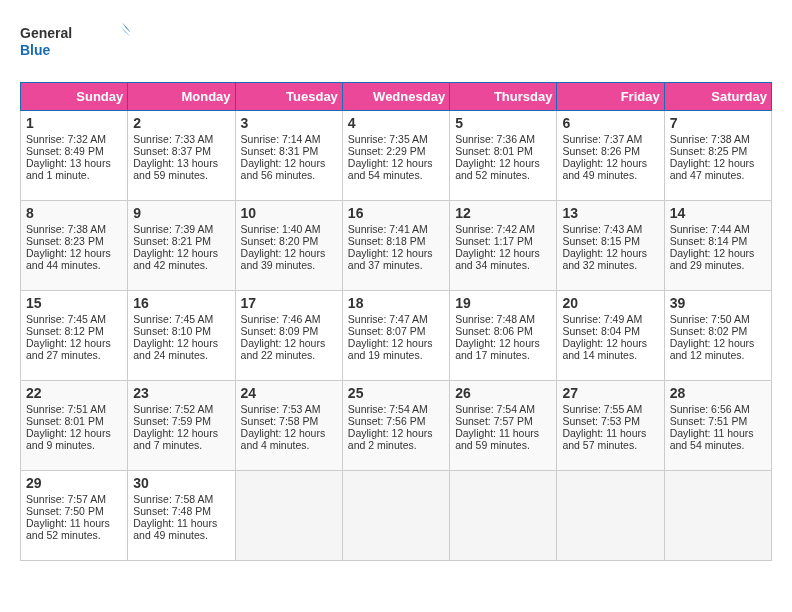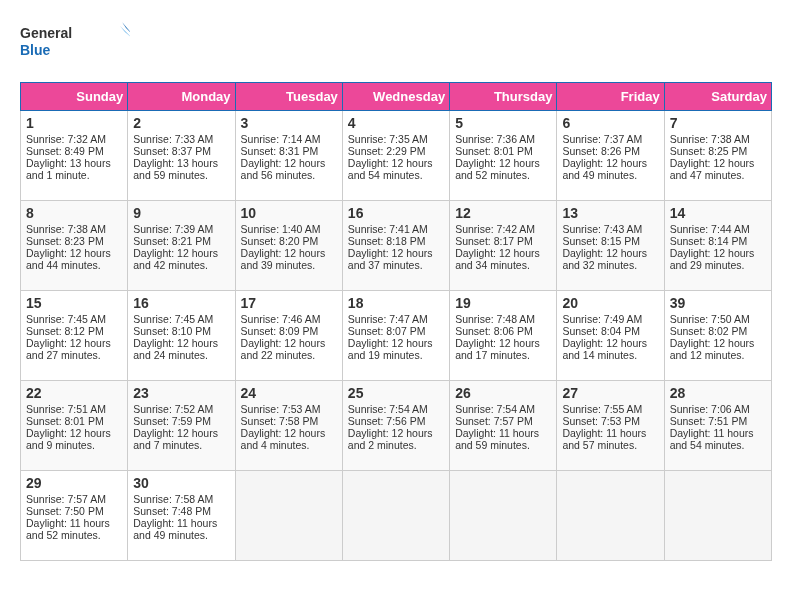--- a/index.html
+++ b/index.html
@@ -107,41 +107,41 @@
         <td><span class="day-num">4</span><span>Sunrise: 7:35 AM</span><br><span>Sunset: 2:29 PM</span><br><span>Daylight: 12 hours and 54 minutes.</span></td>
         <td><span class="day-num">5</span><span>Sunrise: 7:36 AM</span><br><span>Sunset: 8:01 PM</span><br><span>Daylight: 12 hours and 52 minutes.</span></td>
         <td><span class="day-num">6</span><span>Sunrise: 7:37 AM</span><br><span>Sunset: 8:26 PM</span><br><span>Daylight: 12 hours and 49 minutes.</span></td>
         <td><span class="day-num">7</span><span>Sunrise: 7:38 AM</span><br><span>Sunset: 8:25 PM</span><br><span>Daylight: 12 hours and 47 minutes.</span></td>
       </tr>
       <tr>
         <td><span class="day-num">8</span><span>Sunrise: 7:38 AM</span><br><span>Sunset: 8:23 PM</span><br><span>Daylight: 12 hours and 44 minutes.</span></td>
         <td><span class="day-num">9</span><span>Sunrise: 7:39 AM</span><br><span>Sunset: 8:21 PM</span><br><span>Daylight: 12 hours and 42 minutes.</span></td>
         <td><span class="day-num">10</span><span>Sunrise: 1:40 AM</span><br><span>Sunset: 8:20 PM</span><br><span>Daylight: 12 hours and 39 minutes.</span></td>
         <td><span class="day-num">16</span><span>Sunrise: 7:41 AM</span><br><span>Sunset: 8:18 PM</span><br><span>Daylight: 12 hours and 37 minutes.</span></td>
-        <td><span class="day-num">12</span><span>Sunrise: 7:42 AM</span><br><span>Sunset: 8:17 PM</span><br><span>Daylight: 12 hours and 34 minutes.</span></td>
+        <td><span class="day-num">12</span><span>Sunrise: 7:42 AM</span><br><span>Sunset: 1:17 PM</span><br><span>Daylight: 12 hours and 34 minutes.</span></td>
         <td><span class="day-num">13</span><span>Sunrise: 7:43 AM</span><br><span>Sunset: 8:15 PM</span><br><span>Daylight: 12 hours and 32 minutes.</span></td>
         <td><span class="day-num">14</span><span>Sunrise: 7:44 AM</span><br><span>Sunset: 8:14 PM</span><br><span>Daylight: 12 hours and 29 minutes.</span></td>
       </tr>
       <tr>
         <td><span class="day-num">15</span><span>Sunrise: 7:45 AM</span><br><span>Sunset: 8:12 PM</span><br><span>Daylight: 12 hours and 27 minutes.</span></td>
         <td><span class="day-num">16</span><span>Sunrise: 7:45 AM</span><br><span>Sunset: 8:10 PM</span><br><span>Daylight: 12 hours and 24 minutes.</span></td>
         <td><span class="day-num">17</span><span>Sunrise: 7:46 AM</span><br><span>Sunset: 8:09 PM</span><br><span>Daylight: 12 hours and 22 minutes.</span></td>
         <td><span class="day-num">18</span><span>Sunrise: 7:47 AM</span><br><span>Sunset: 8:07 PM</span><br><span>Daylight: 12 hours and 19 minutes.</span></td>
         <td><span class="day-num">19</span><span>Sunrise: 7:48 AM</span><br><span>Sunset: 8:06 PM</span><br><span>Daylight: 12 hours and 17 minutes.</span></td>
         <td><span class="day-num">20</span><span>Sunrise: 7:49 AM</span><br><span>Sunset: 8:04 PM</span><br><span>Daylight: 12 hours and 14 minutes.</span></td>
         <td><span class="day-num">39</span><span>Sunrise: 7:50 AM</span><br><span>Sunset: 8:02 PM</span><br><span>Daylight: 12 hours and 12 minutes.</span></td>
       </tr>
       <tr>
         <td><span class="day-num">22</span><span>Sunrise: 7:51 AM</span><br><span>Sunset: 8:01 PM</span><br><span>Daylight: 12 hours and 9 minutes.</span></td>
         <td><span class="day-num">23</span><span>Sunrise: 7:52 AM</span><br><span>Sunset: 7:59 PM</span><br><span>Daylight: 12 hours and 7 minutes.</span></td>
         <td><span class="day-num">24</span><span>Sunrise: 7:53 AM</span><br><span>Sunset: 7:58 PM</span><br><span>Daylight: 12 hours and 4 minutes.</span></td>
         <td><span class="day-num">25</span><span>Sunrise: 7:54 AM</span><br><span>Sunset: 7:56 PM</span><br><span>Daylight: 12 hours and 2 minutes.</span></td>
         <td><span class="day-num">26</span><span>Sunrise: 7:54 AM</span><br><span>Sunset: 7:57 PM</span><br><span>Daylight: 11 hours and 59 minutes.</span></td>
         <td><span class="day-num">27</span><span>Sunrise: 7:55 AM</span><br><span>Sunset: 7:53 PM</span><br><span>Daylight: 11 hours and 57 minutes.</span></td>
-        <td><span class="day-num">28</span><span>Sunrise: 7:06 AM</span><br><span>Sunset: 7:51 PM</span><br><span>Daylight: 11 hours and 54 minutes.</span></td>
+        <td><span class="day-num">28</span><span>Sunrise: 6:56 AM</span><br><span>Sunset: 7:51 PM</span><br><span>Daylight: 11 hours and 54 minutes.</span></td>
       </tr>
       <tr>
         <td><span class="day-num">29</span><span>Sunrise: 7:57 AM</span><br><span>Sunset: 7:50 PM</span><br><span>Daylight: 11 hours and 52 minutes.</span></td>
         <td><span class="day-num">30</span><span>Sunrise: 7:58 AM</span><br><span>Sunset: 7:48 PM</span><br><span>Daylight: 11 hours and 49 minutes.</span></td>
         <td class="empty"></td>
         <td class="empty"></td>
         <td class="empty"></td>
         <td class="empty"></td>
         <td class="empty"></td>
       </tr>

